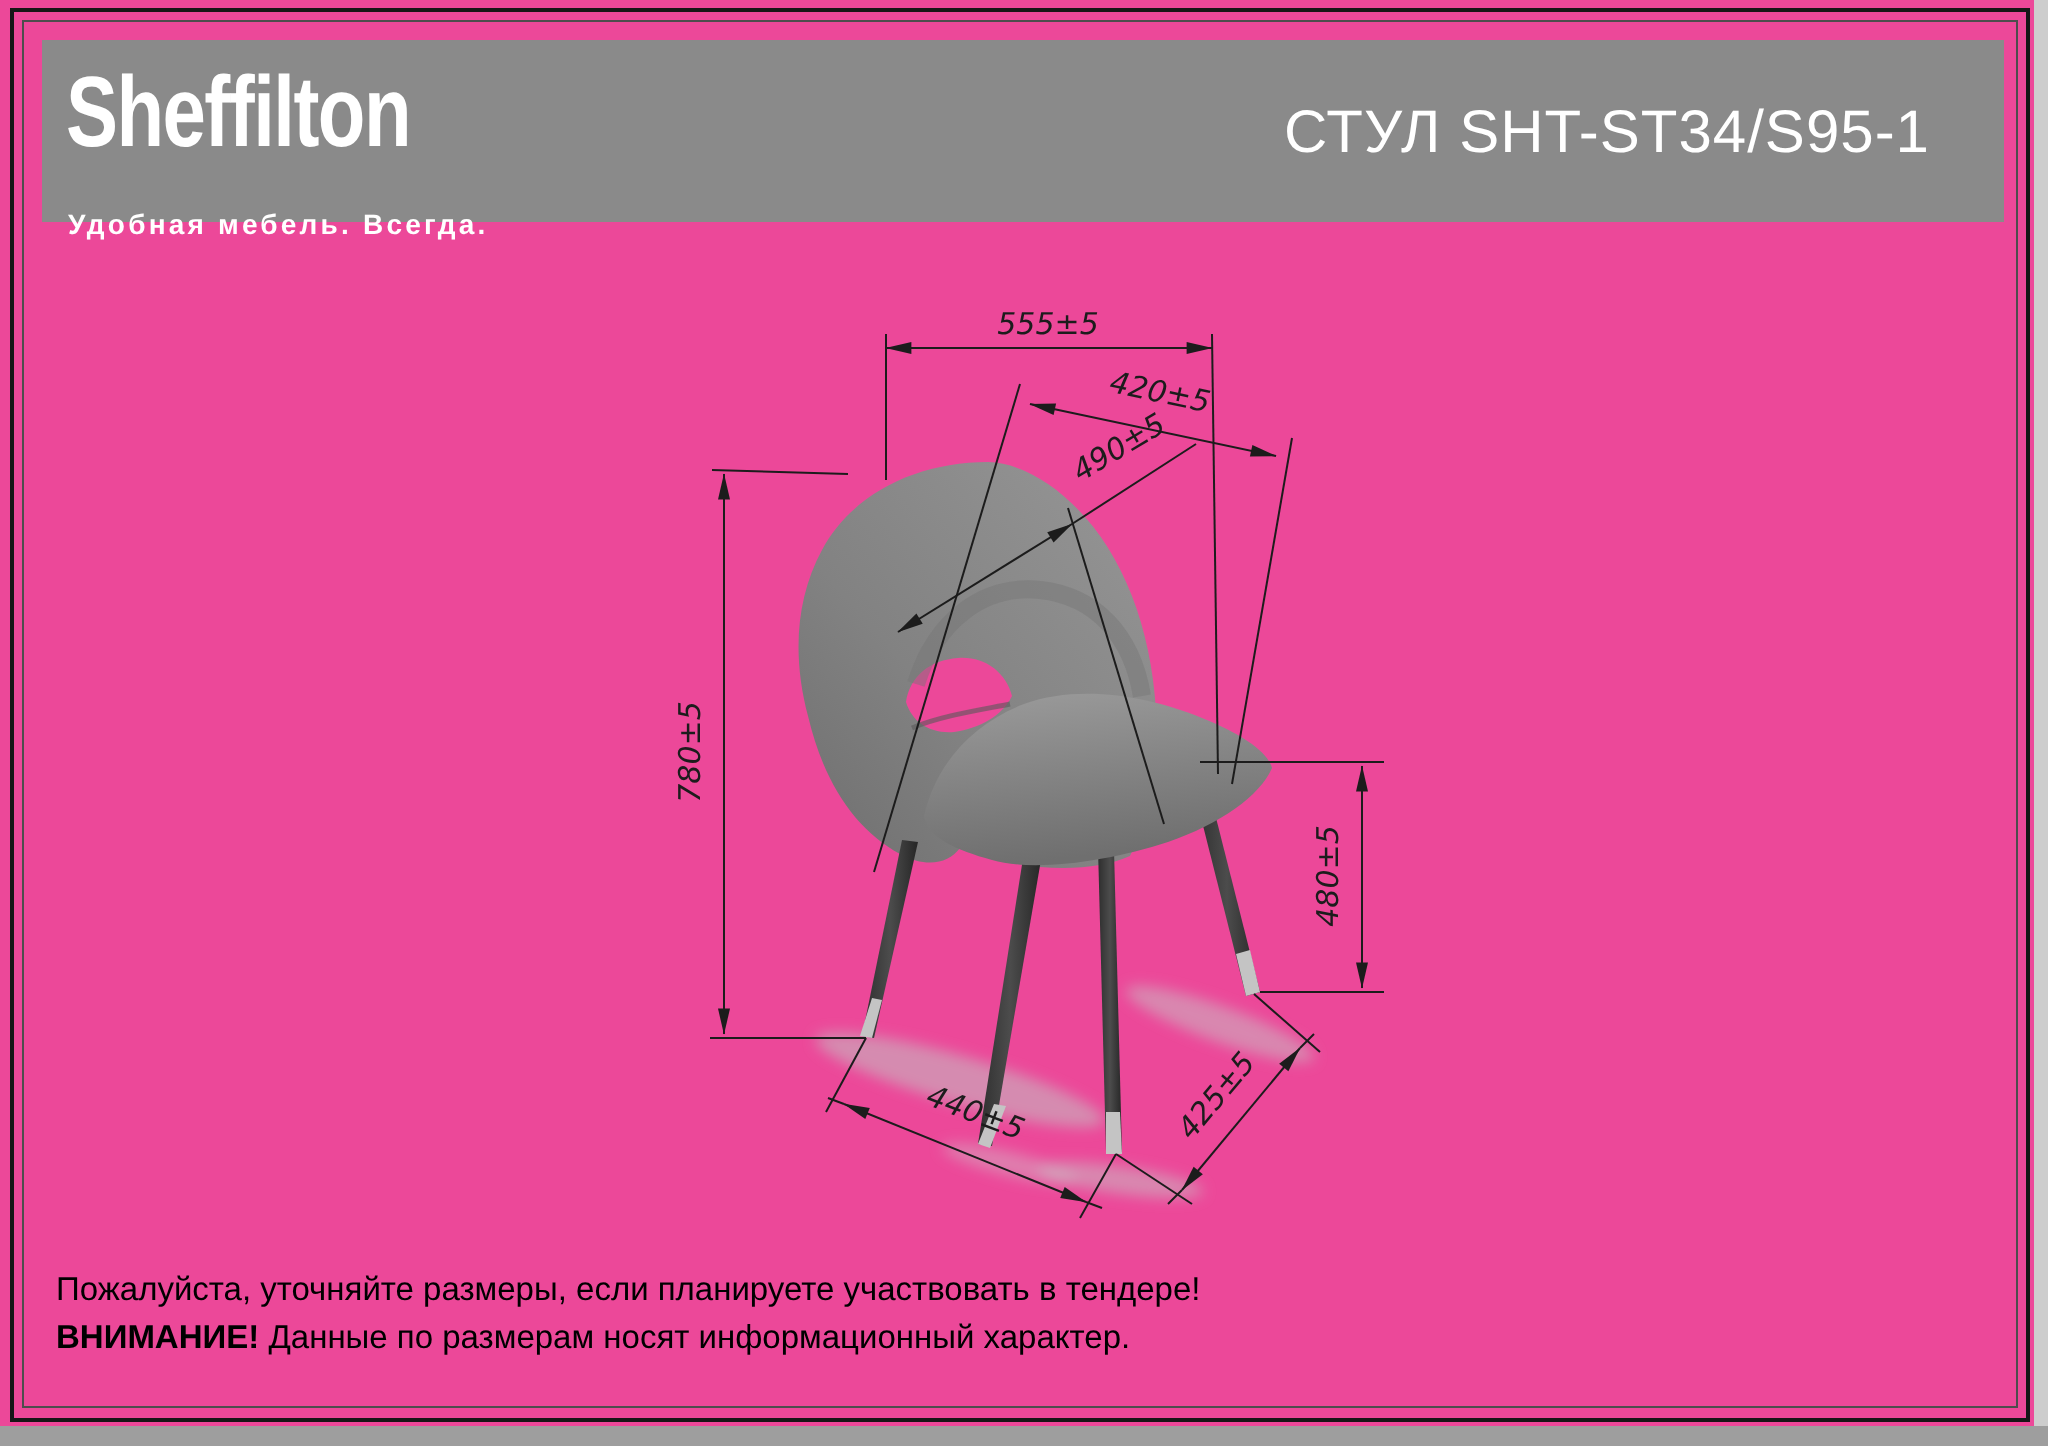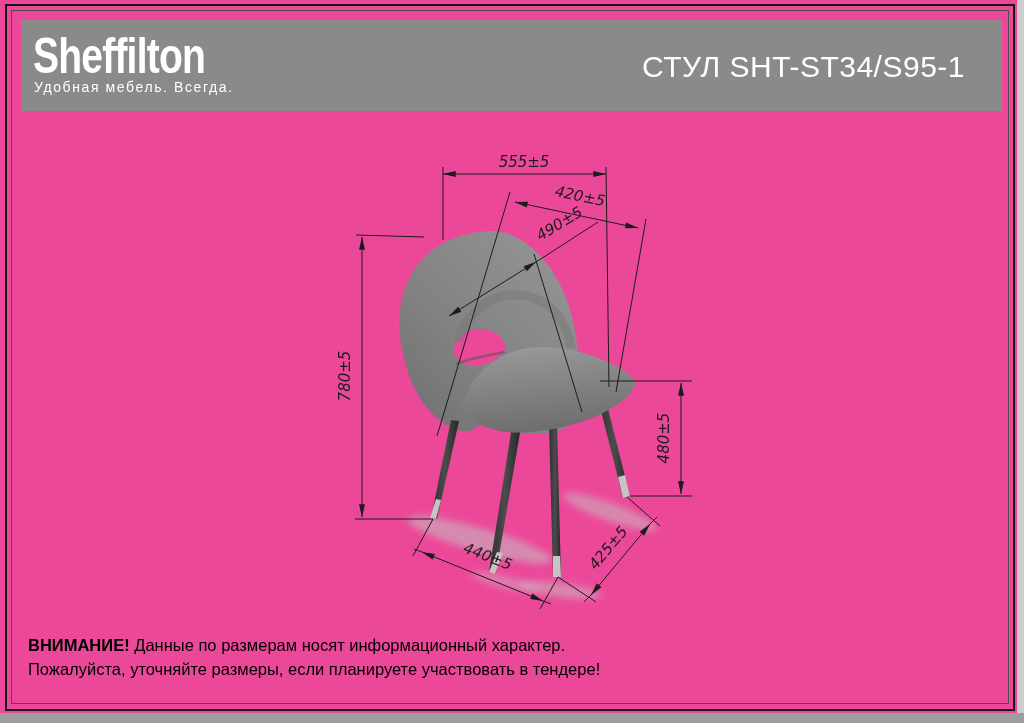--- a/index.html
+++ b/index.html
@@ -8,21 +8,21 @@
   .frame-outer{position:absolute;left:5px;top:4px;width:1010px;height:707px;
                border:2px solid #161616;box-sizing:border-box;}
   .frame-inner{position:absolute;left:11px;top:10px;width:998px;height:694px;
                border:1px solid #4d4d4d;box-sizing:border-box;}
   .edge-right{position:absolute;left:1017px;top:0;width:7px;height:723px;background:#cdcdcd;}
   .edge-bottom{position:absolute;left:0;top:713px;width:1024px;height:10px;background:#9e9e9e;}
   .header{position:absolute;left:21px;top:20px;width:981px;height:91px;background:#8a8a8a;}
   .brand{position:absolute;left:12px;top:11px;color:#ffffff;font-weight:bold;font-size:50px;
          line-height:1;letter-spacing:-1px;transform:scaleX(.78);transform-origin:left top;
          font-family:"Liberation Sans",sans-serif;}
-  .tagline{position:absolute;left:13px;top:59px;color:#ffffff;font-weight:normal;font-size:14px;
+  .tagline{position:absolute;left:13px;top:84px;color:#ffffff;font-weight:bold;font-size:14px;
            letter-spacing:1.6px;}
   .prod-title{position:absolute;right:37px;top:30px;color:#ffffff;font-weight:normal;
               font-size:30px;letter-spacing:.5px;}
   .footer{position:absolute;left:28px;top:633px;font-size:16.5px;line-height:24px;color:#000;}
   .footer b{font-weight:bold;}
   svg.diagram{position:absolute;left:0;top:0;}
   svg.diagram text{font:italic 15px "DejaVu Sans",sans-serif;fill:#1c1c1c;text-anchor:middle;}
   .dimline{stroke:#1c1c1c;stroke-width:1;fill:none;}
 </style>
 </head>
@@ -145,19 +145,19 @@
       <text transform="translate(579,201) rotate(12)">420±5</text>
       <text transform="translate(562,228) rotate(-31)">490±5</text>
       <text transform="translate(350,376) rotate(-90)">780±5</text>
       <text transform="translate(669,438) rotate(-90)">480±5</text>
       <text transform="translate(486,561) rotate(21)">440±5</text>
       <text transform="translate(612,551) rotate(-50)">425±5</text>
     </g>
   </svg>
 
   <div class="footer">
+    <div>Пожалуйста, уточняйте размеры, если планируете участвовать в тендере!</div>
     <div><b>ВНИМАНИЕ!</b> <span>Данные по размерам носят информационный характер.</span></div>
-    <div>Пожалуйста, уточняйте размеры, если планируете участвовать в тендере!</div>
   </div>
 
   <div class="edge-right"></div>
   <div class="edge-bottom"></div>
 </div>
 
 </body></html>

